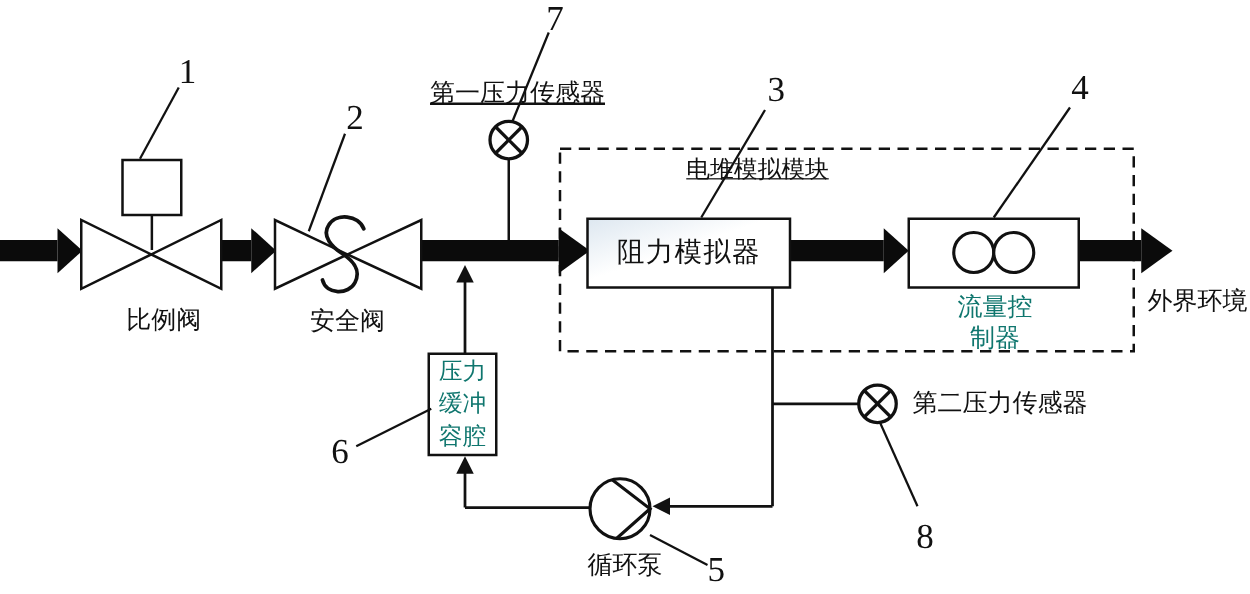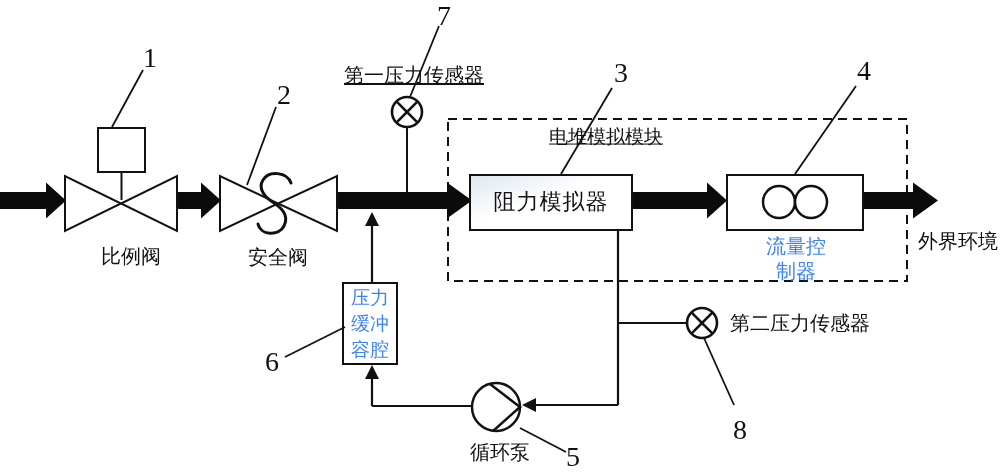--- a/index.html
+++ b/index.html
@@ -26,21 +26,21 @@
     position:absolute;
     color:#111;
     font-family:"Liberation Serif", serif;
     font-size:28px;
     line-height:1;
     transform:translate(-50%,-50%);
   }
   .stack{
     position:absolute;
     transform:translate(-50%,-50%);
-    color:#3b82f6;
+    color:#0f766e;
     text-align:center;
     white-space:nowrap;
   }
   .stack.buffer{font-size:19px;line-height:26px;}
   .stack.flowctl{font-size:20px;line-height:25px;}
 </style>
 </head>
 <body>
 
 <div id="canvas">

